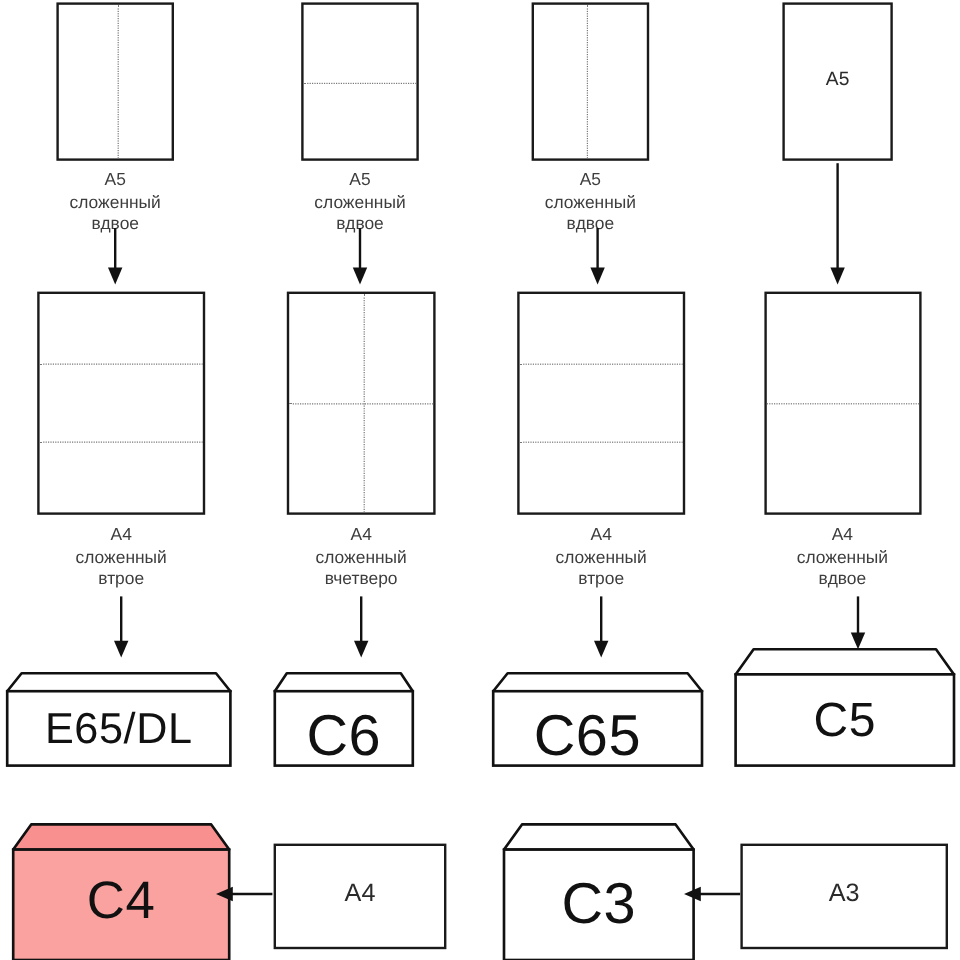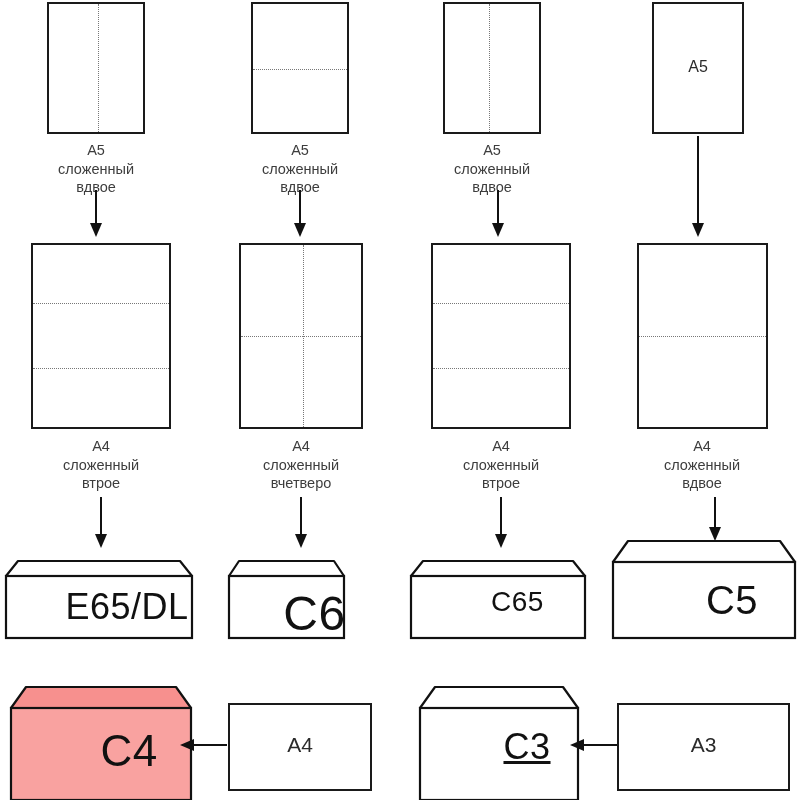--- a/index.html
+++ b/index.html
@@ -63,21 +63,20 @@
   }
   .envelope svg { display: block; overflow: visible; }
   .env-label {
     position: absolute;
     left: 0;
     right: 0;
     text-align: center;
     font-weight: 400;
     color: #111111;
     letter-spacing: 0.5px;
-    padding-left: 28px;
   }
   .plain-label {
     position: absolute;
     left: 0;
     right: 0;
     text-align: center;
     color: #2b2b2b;
   }
 </style>
 </head>
@@ -205,21 +204,21 @@
     </svg>
   </div>
   <div class="env-label" style="left:227px; top:586px; width:119px; font-size:48px;">C6</div>
 
   <div class="envelope" style="left:409px; top:558px;">
     <svg width="178" height="82" viewBox="0 0 178 82">
       <polygon points="2,18 14,3 164,3 176,18" fill="#ffffff" stroke="#111" stroke-width="2.2" stroke-linejoin="round"></polygon>
       <rect x="2" y="18" width="174" height="62" fill="#ffffff" stroke="#111" stroke-width="2.2"></rect>
     </svg>
   </div>
-  <div class="env-label" style="left:409px; top:586px; width:161px; font-size:28px;">C65</div>
+  <div class="env-label" style="left:409px; top:586px; width:161px; font-size:48px;">C65</div>
 
   <div class="envelope" style="left:611px; top:538px;">
     <svg width="186" height="102" viewBox="0 0 186 102">
       <polygon points="2,24 17,3 169,3 184,24" fill="#ffffff" stroke="#111" stroke-width="2.2" stroke-linejoin="round"></polygon>
       <rect x="2" y="24" width="182" height="76" fill="#ffffff" stroke="#111" stroke-width="2.2"></rect>
     </svg>
   </div>
   <div class="env-label" style="left:611px; top:578px; width:186px; font-size:40px;">C5</div>
 
   <div class="envelope" style="left:9px; top:684px;">
@@ -239,21 +238,21 @@
 
   <div class="sheet" style="left:228px; top:703px; width:144px; height:88px;"></div>
   <div class="plain-label" style="left:228px; top:733px; width:144px; font-size:21px;">A4</div>
 
   <div class="envelope" style="left:418px; top:684px;">
     <svg width="162" height="116" viewBox="0 0 162 116">
       <polygon points="2,24 17,3 145,3 160,24" fill="#ffffff" stroke="#111" stroke-width="2.2" stroke-linejoin="round"></polygon>
       <rect x="2" y="24" width="158" height="92" fill="#ffffff" stroke="#111" stroke-width="2.2"></rect>
     </svg>
   </div>
-  <div class="env-label" style="left:418px; top:726px; width:162px; font-size:36px;text-decoration:underline;">C3</div>
+  <div class="env-label" style="left:418px; top:726px; width:162px; font-size:48px;">C3</div>
 
   <div class="arrow" style="left:570px; top:735px;">
     <svg width="48" height="20" viewBox="0 0 48 20">
       <line x1="47" y1="10" x2="9" y2="10" stroke="#111" stroke-width="2"></line>
       <polygon points="0,10 14,4 14,16" fill="#111"></polygon>
     </svg>
   </div>
 
   <div class="sheet" style="left:617px; top:703px; width:173px; height:88px;"></div>
   <div class="plain-label" style="left:617px; top:733px; width:173px; font-size:21px;">A3</div>

